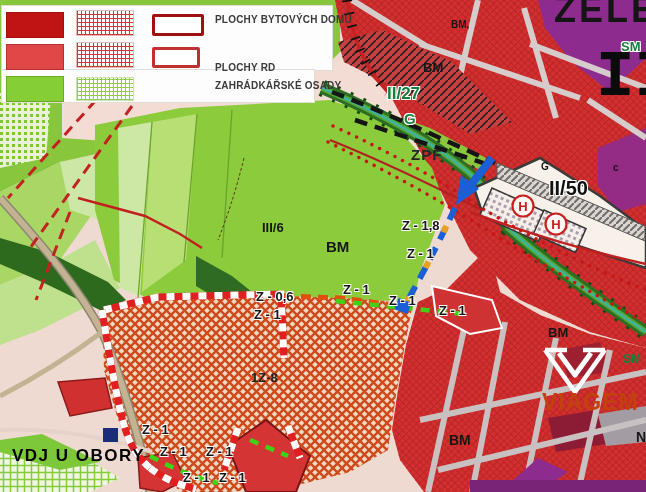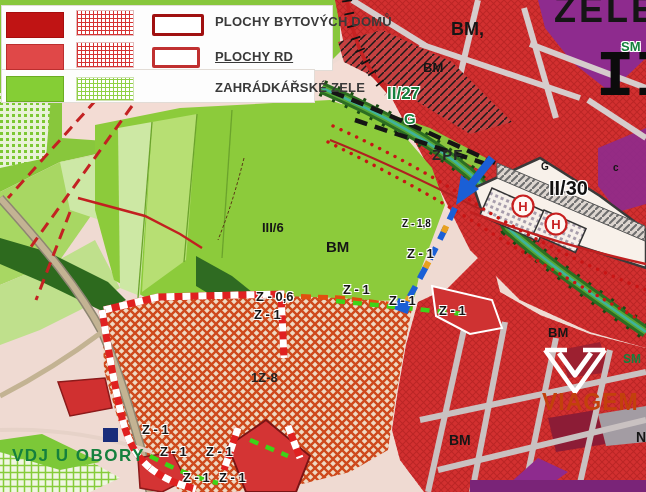--- a/index.html
+++ b/index.html
@@ -13,21 +13,21 @@
   .panel{position:absolute;background:#fdfdfd;box-shadow:0 0 0 1px #e2dcd6;}
   .sw{position:absolute;}
   .sw-solid{border:1px solid rgba(120,0,0,.35);}
   .hatch-red{background-color:#fff;border:1px solid #e3bcbc;
      background-image:repeating-linear-gradient(0deg,#d63232 0 1px,transparent 1px 4px),
                       repeating-linear-gradient(90deg,#d63232 0 1px,transparent 1px 4px);}
   .hatch-green{background-color:#fff;border:1px solid #cfe3b0;
      background-image:repeating-linear-gradient(0deg,#8fd044 0 1px,transparent 1px 4px),
                       repeating-linear-gradient(90deg,#8fd044 0 1px,transparent 1px 4px);}
   .sw-outline{background:#fff;border-radius:2px;}
-  .leg-lbl{position:absolute;font-size:13px;font-weight:bold;color:#3a3a3a;letter-spacing:.2px;}
+  .leg-lbl{position:absolute;font-size:10px;font-weight:bold;color:#3a3a3a;letter-spacing:.2px;}
 </style>
 </head>
 <body>
 
 <div id="map">
 
 <svg width="646" height="492" viewBox="0 0 646 492">
   <defs>
     <pattern id="redX" width="7" height="7" patternUnits="userSpaceOnUse">
       <path d="M0,0L7,7M7,0L0,7" stroke="#a81c1c" stroke-width="1.1"></path>
@@ -229,53 +229,53 @@
   <div class="panel" style="left:2px;top:70px;width:312px;height:32px;"></div>
 
   <div class="sw sw-solid" style="left:6px;top:12px;width:56px;height:24px;background:#c01414;"></div>
   <div class="sw hatch-red" style="left:76px;top:10px;width:56px;height:24px;"></div>
   <div class="sw sw-outline" style="left:152px;top:14px;width:46px;height:16px;border:3px solid #a01010;"></div>
   <div class="leg-lbl" style="left:215px;top:14px;">PLOCHY BYTOVÝCH DOMŮ</div>
 
   <div class="sw sw-solid" style="left:6px;top:44px;width:56px;height:24px;background:#e04848;"></div>
   <div class="sw hatch-red" style="left:76px;top:42px;width:56px;height:24px;"></div>
   <div class="sw sw-outline" style="left:152px;top:47px;width:42px;height:15px;border:3px solid #c03030;"></div>
-  <div class="leg-lbl" style="left:215px;top:49px;text-decoration:underline;">PLOCHY RD</div>
+  <div class="leg-lbl" style="left:215px;top:62px;">PLOCHY RD</div>
 
   <div class="sw sw-solid" style="left:6px;top:76px;width:56px;height:24px;background:#85ce35;border-color:rgba(60,110,0,.35);"></div>
   <div class="sw hatch-green" style="left:76px;top:77px;width:56px;height:22px;"></div>
-  <div class="leg-lbl" style="left:215px;top:80px;">ZAHRÁDKÁŘSKÉ ZELE</div>
+  <div class="leg-lbl" style="left:215px;top:80px;">ZAHRÁDKÁŘSKÉ OSADY</div>
 </div>
 
 <div class="lbl" style="left:554px;top:-8px;font-size:36px;letter-spacing:3px;font-weight:900;color:#151515;">ZELE</div>
 <div class="lbl" style="left:552px;top:46px;font-size:64px;font-family:Liberation Mono, monospace;color:#0b0b0b;margin-left:44px;">II</div>
 <div class="lbl red halo" style="left:621px;top:40px;font-size:13px;">SM</div>
-<div class="lbl" style="left:451px;top:20px;font-size:18px;">BM,</div>
+<div class="lbl" style="left:451px;top:20px;font-size:10px;">BM,</div>
 <div class="lbl" style="left:423px;top:61px;font-size:13px;">BM</div>
 <div class="lbl red halo" style="left:387px;top:85px;font-size:17px;">II/27</div>
 <div class="lbl red halo" style="left:404px;top:111px;font-size:15px;">G</div>
-<div class="lbl" style="left:432px;top:147px;font-size:15px;letter-spacing:1px;color:#262626;">ZPF</div>
+<div class="lbl" style="left:411px;top:147px;font-size:15px;letter-spacing:1px;color:#262626;">ZPF</div>
 <div class="lbl" style="left:541px;top:162px;font-size:10px;">G</div>
 <div class="lbl" style="left:613px;top:163px;font-size:10px;">c</div>
-<div class="lbl halo" style="left:549px;top:178px;font-size:20px;color:#111;">II/30</div>
+<div class="lbl halo" style="left:549px;top:178px;font-size:20px;color:#111;">II/50</div>
 <div class="lbl" style="left:262px;top:221px;font-size:13px;">III/6</div>
 <div class="lbl" style="left:326px;top:239px;font-size:15px;">BM</div>
-<div class="lbl halo" style="left:402px;top:219px;font-size:10px;">Z - 1,8</div>
+<div class="lbl halo" style="left:402px;top:219px;font-size:13px;">Z - 1,8</div>
 <div class="lbl halo" style="left:407px;top:247px;font-size:13px;">Z - 1</div>
 <div class="lbl halo" style="left:343px;top:283px;font-size:13px;">Z - 1</div>
 <div class="lbl halo" style="left:389px;top:294px;font-size:13px;">Z - 1</div>
 <div class="lbl halo" style="left:439px;top:304px;font-size:13px;">Z - 1</div>
 <div class="lbl halo" style="left:256px;top:290px;font-size:13px;">Z - 0,6</div>
 <div class="lbl halo" style="left:254px;top:308px;font-size:13px;">Z - 1</div>
 <div class="lbl" style="left:251px;top:371px;font-size:13px;color:#222;">1Z-8</div>
 <div class="lbl halo" style="left:142px;top:423px;font-size:13px;">Z - 1</div>
 <div class="lbl halo" style="left:160px;top:445px;font-size:13px;">Z - 1</div>
 <div class="lbl halo" style="left:206px;top:445px;font-size:13px;">Z - 1</div>
 <div class="lbl halo" style="left:183px;top:471px;font-size:13px;">Z - 1</div>
 <div class="lbl halo" style="left:219px;top:471px;font-size:13px;">Z - 1</div>
-<div class="lbl" style="left:12px;top:447px;font-size:17px;letter-spacing:1.5px;color:#15803d;text-align:center;">VDJ U OBORY</div>
+<div class="lbl" style="left:12px;top:447px;font-size:17px;letter-spacing:1.5px;color:#000000;text-align:center;">VDJ U OBORY</div>
 <div class="lbl" style="left:548px;top:326px;font-size:13px;">BM</div>
 <div class="lbl red" style="left:623px;top:353px;font-size:12px;">SM</div>
 <div class="lbl" style="left:542px;top:391px;font-size:23px;letter-spacing:1px;color:#c2410c;">VIAGEM</div>
 <div class="lbl" style="left:449px;top:433px;font-size:14px;">BM</div>
 <div class="lbl" style="left:636px;top:430px;font-size:14px;">N</div>
 
 </div>
 
 </body></html>

